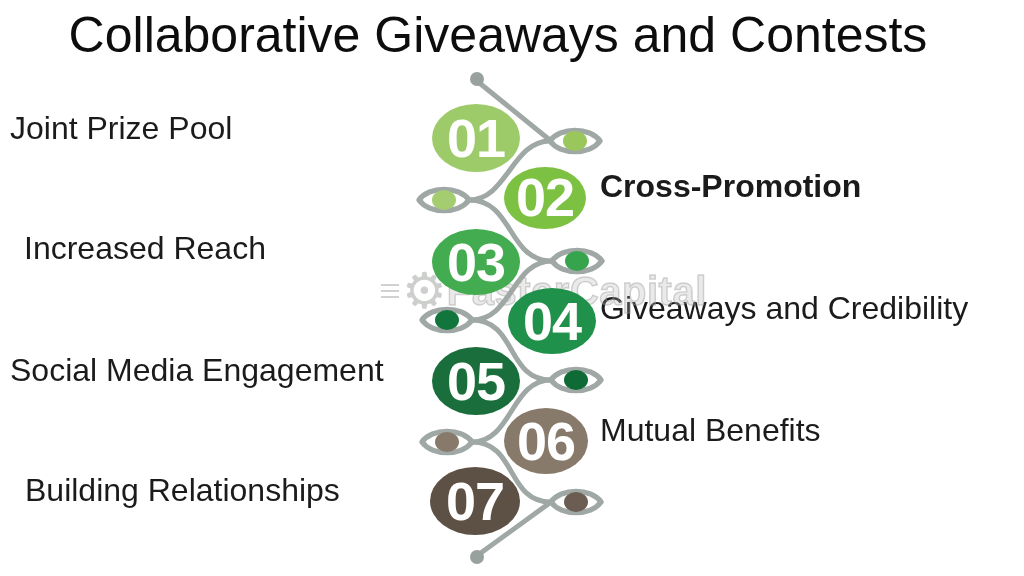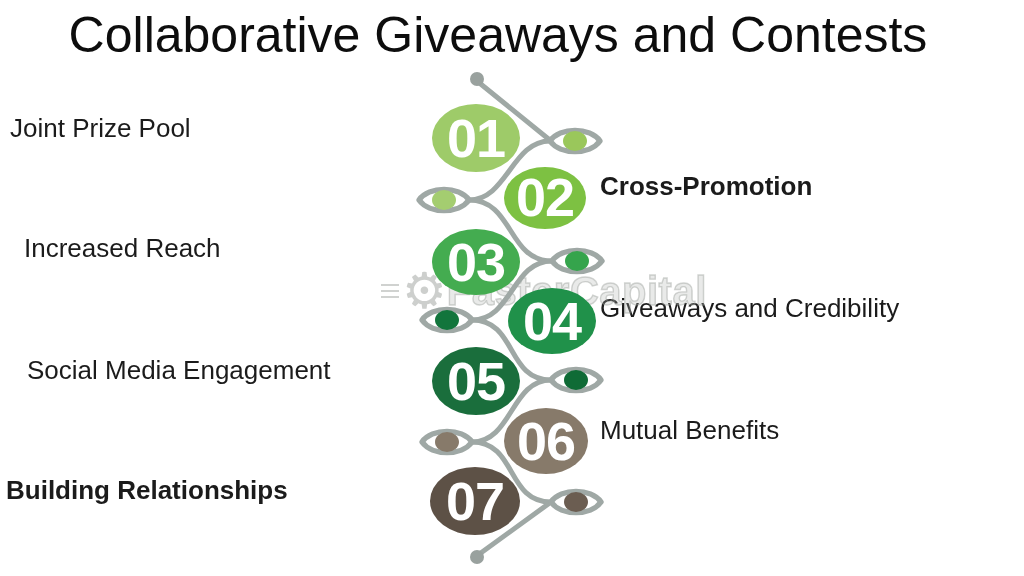--- a/index.html
+++ b/index.html
@@ -6,26 +6,26 @@
   body{
     width:1024px;height:576px;position:relative;background:#ffffff;
     font-family:"Liberation Sans", sans-serif;overflow:hidden;
   }
   .title{
     position:absolute;top:6px;left:0;width:1024px;text-align:center;
     font-size:50px;font-weight:400;color:#0d0d0d;letter-spacing:0px;
     transform:translateX(-14px);white-space:nowrap;
   }
   .side-label{
-    position:absolute;font-size:26px;line-height:32px;color:#1b1b1b;white-space:nowrap;
+    position:absolute;font-size:32px;line-height:32px;color:#1b1b1b;white-space:nowrap;
   }
   .lbl-1{left:10px;top:112px;}
   .lbl-3{left:24px;top:232px;}
-  .lbl-5{left:27px;top:354px;}
-  .lbl-7{left:6px;top:474px;font-weight:bold;}
+  .lbl-5{left:10px;top:354px;}
+  .lbl-7{left:25px;top:474px;}
   .lbl-2{left:600px;top:170px;font-weight:bold;}
   .lbl-4{left:600px;top:292px;}
   .lbl-6{left:600px;top:414px;}
   .diagram-svg{position:absolute;left:0;top:0;}
   .step-num{
     font-family:"Liberation Sans", sans-serif;font-weight:700;font-size:54px;
     text-anchor:middle;letter-spacing:-1px;
   }
   .watermark{
     position:absolute;left:381px;top:266px;display:flex;align-items:center;

